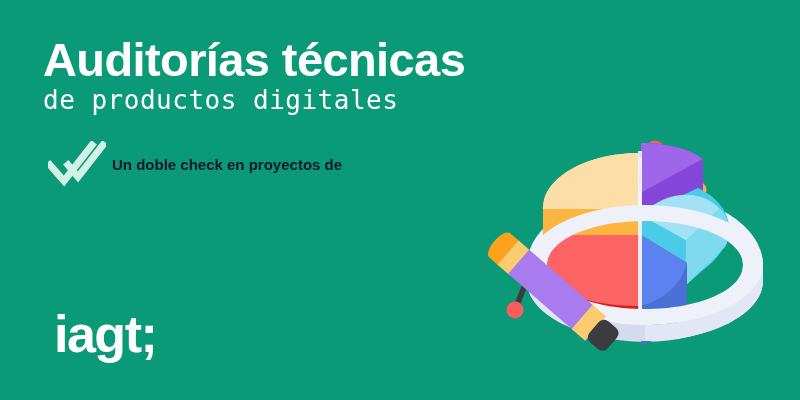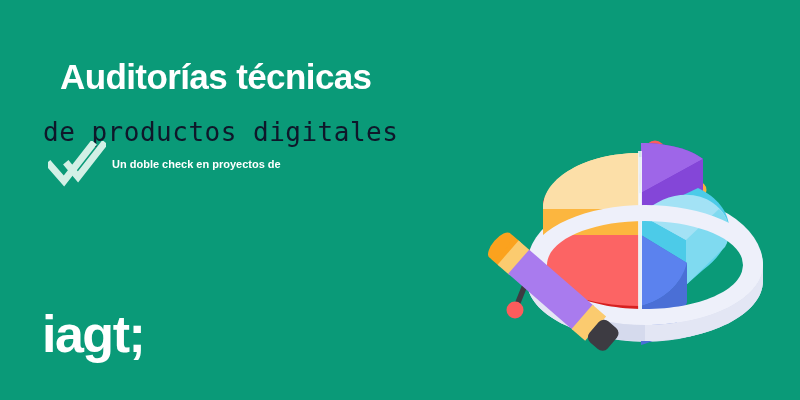--- a/index.html
+++ b/index.html
@@ -20,64 +20,64 @@
   
   .text-col {
     position: absolute;
     left: 43px;
     top: 38px;
     width: 420px;
   }
   .headline {
     font-family: "Liberation Sans", sans-serif;
     font-weight: bold;
-    font-size: 35px;
+    font-size: 47px;
     line-height: 44px;
     letter-spacing: -0.6px;
     color: #ffffff;
-    margin: 17px;
+    margin: 0;
     white-space: nowrap;
   }
   .subhead {
     font-family: "DejaVu Sans Mono", "Liberation Mono", monospace;
     font-weight: normal;
     font-size: 26px;
     line-height: 32px;
     letter-spacing: 0.5px;
-    color: #0f172a;
+    color: #ffffff;
     margin: 2px 0 0 0;
     white-space: nowrap;
   }
 
   .tagline-row {
     position: absolute;
     left: 48px;
     top: 141px;
     display: flex;
     align-items: center;
   }
   .check-icon {
     width: 58px;
     height: 46px;
     flex: 0 0 auto;
     margin-right: 6px;
   }
   .tagline {
     font-family: "Liberation Sans", sans-serif;
     font-weight: bold;
-    font-size: 11px;
+    font-size: 15px;
     line-height: 21px;
-    color: #ffffff;
+    color: #0f172a;
     white-space: nowrap;
   }
 
   
   .logo {
     position: absolute;
-    left: 42px;
+    left: 54px;
     top: 306px;
     font-family: "Liberation Sans", sans-serif;
     font-weight: bold;
     font-size: 52px;
     line-height: 56px;
     letter-spacing: -1.5px;
     color: #ffffff;
   }
 
   

